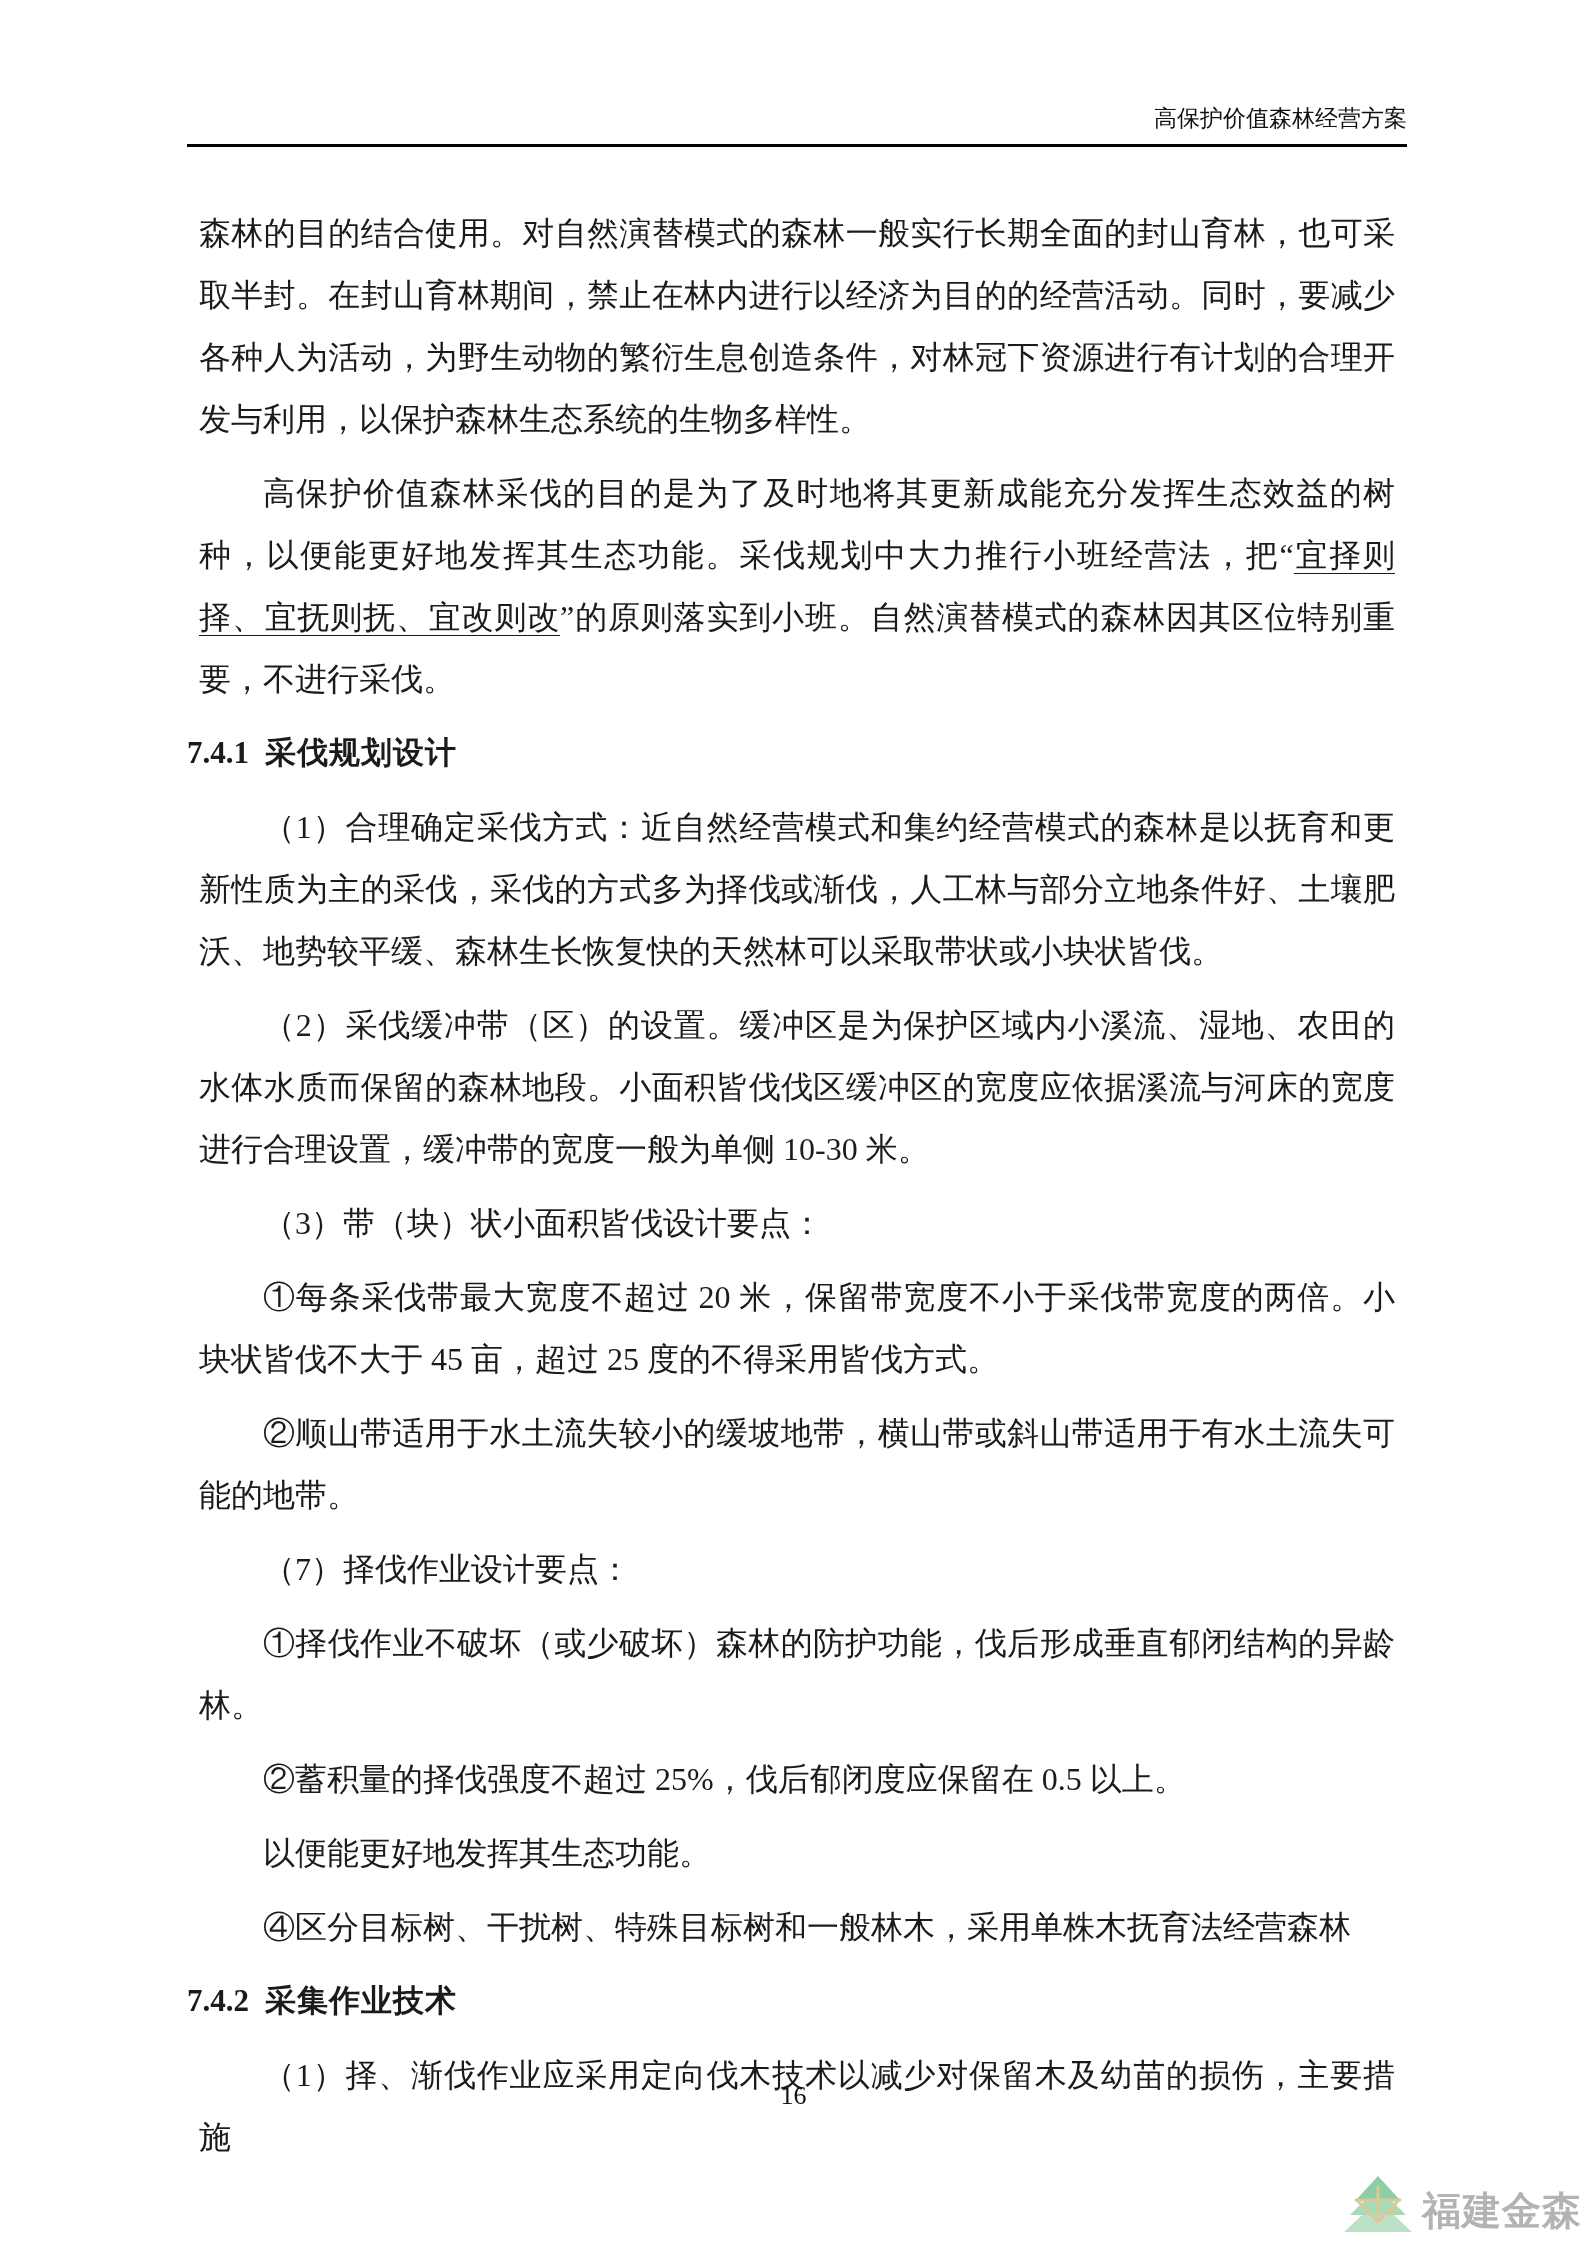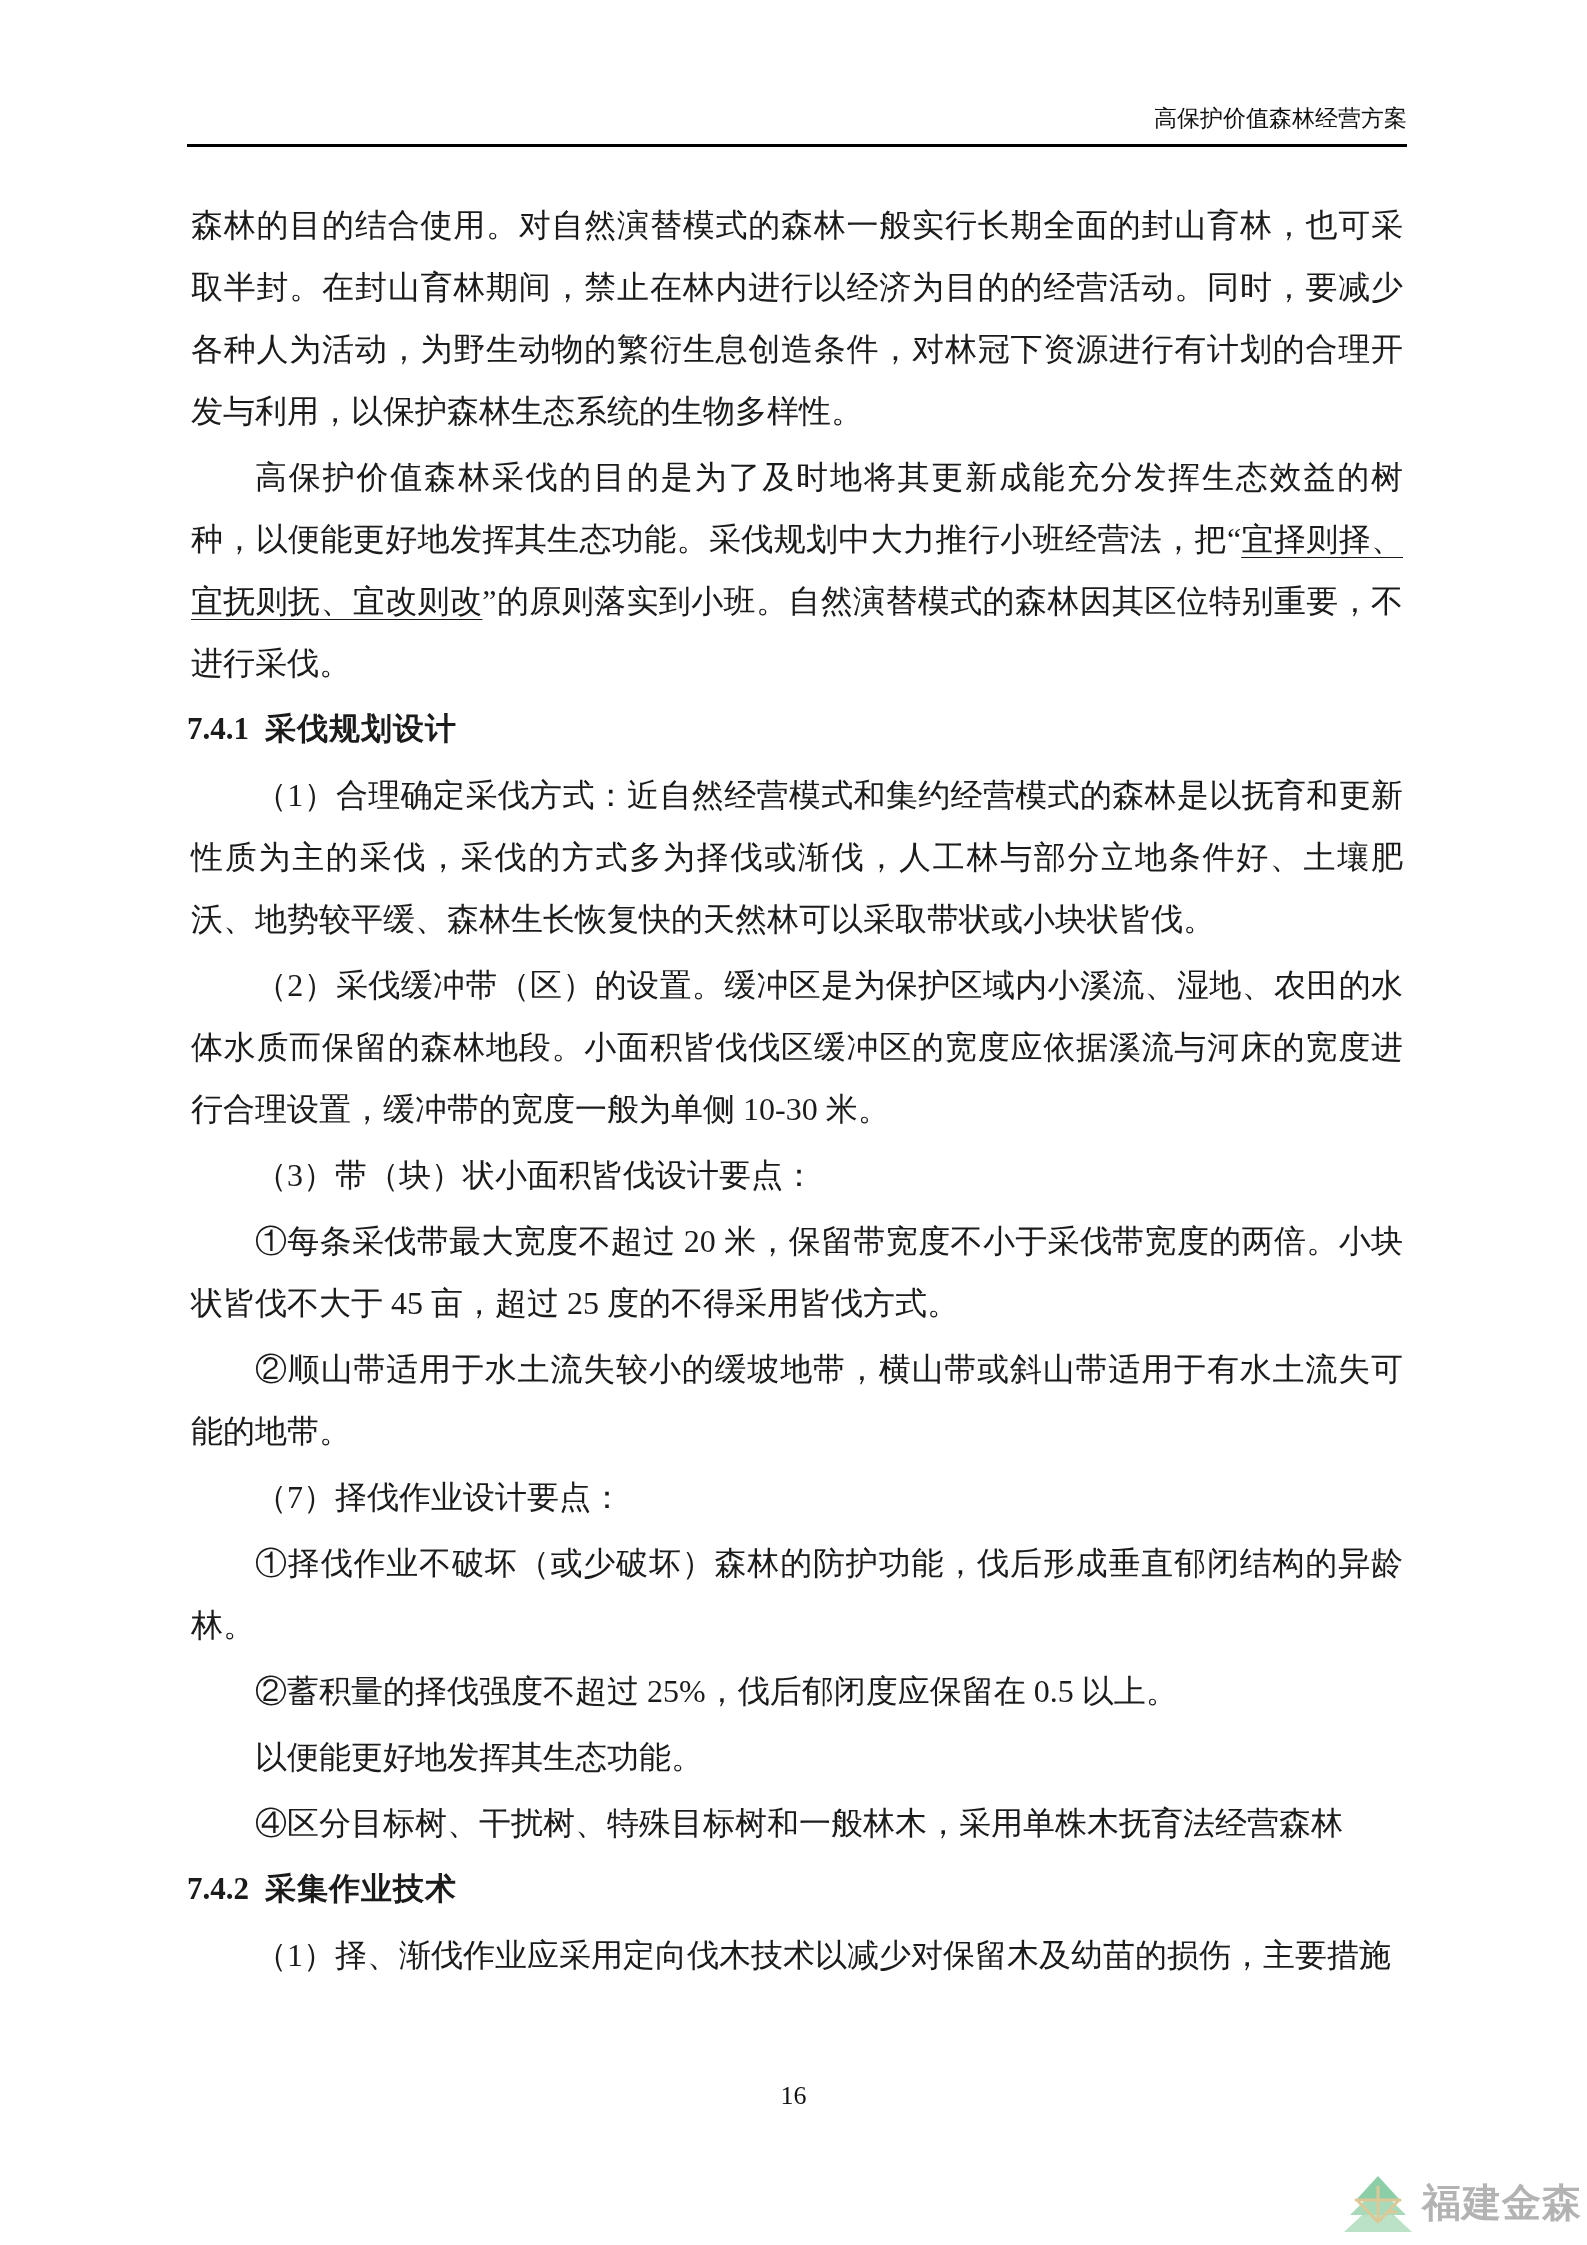--- a/index.html
+++ b/index.html
@@ -34,21 +34,21 @@
   .content {
     position: absolute;
     left: 187px;
     top: 190px;
     width: 1220px;
     font-size: 32px;
     line-height: 62px;
     text-align: justify;
     text-justify: inter-character;
   }
-  .content p { margin: 4px; }
+  .content p { margin: 12px; }
   .indent { text-indent: 2em; }
   .u-run {
     text-decoration: underline;
     text-decoration-thickness: 1px;
     text-underline-offset: 7px;
   }
   h2.sec, h3.sub { margin: 0; text-align: left; font-weight: bold; }
   h2.sec {
     font-size: 37px;
     line-height: 70px;
@@ -75,21 +75,21 @@
     text-align: center;
     font-size: 26px;
     line-height: 32px;
     color: #111111;
   }
   .logo {
     position: absolute;
     left: 1344px;
     top: 2174px;
     display: flex;
-    align-items: center;
+    align-items: flex-end;
     gap: 10px;
     opacity: 0.82;
   }
   .logo-tree { display: block; }
   .logo-text {
     font-family: "Liberation Sans", "DejaVu Sans", sans-serif;
     font-weight: 700;
     font-size: 39px;
     line-height: 42px;
     letter-spacing: 1px;

